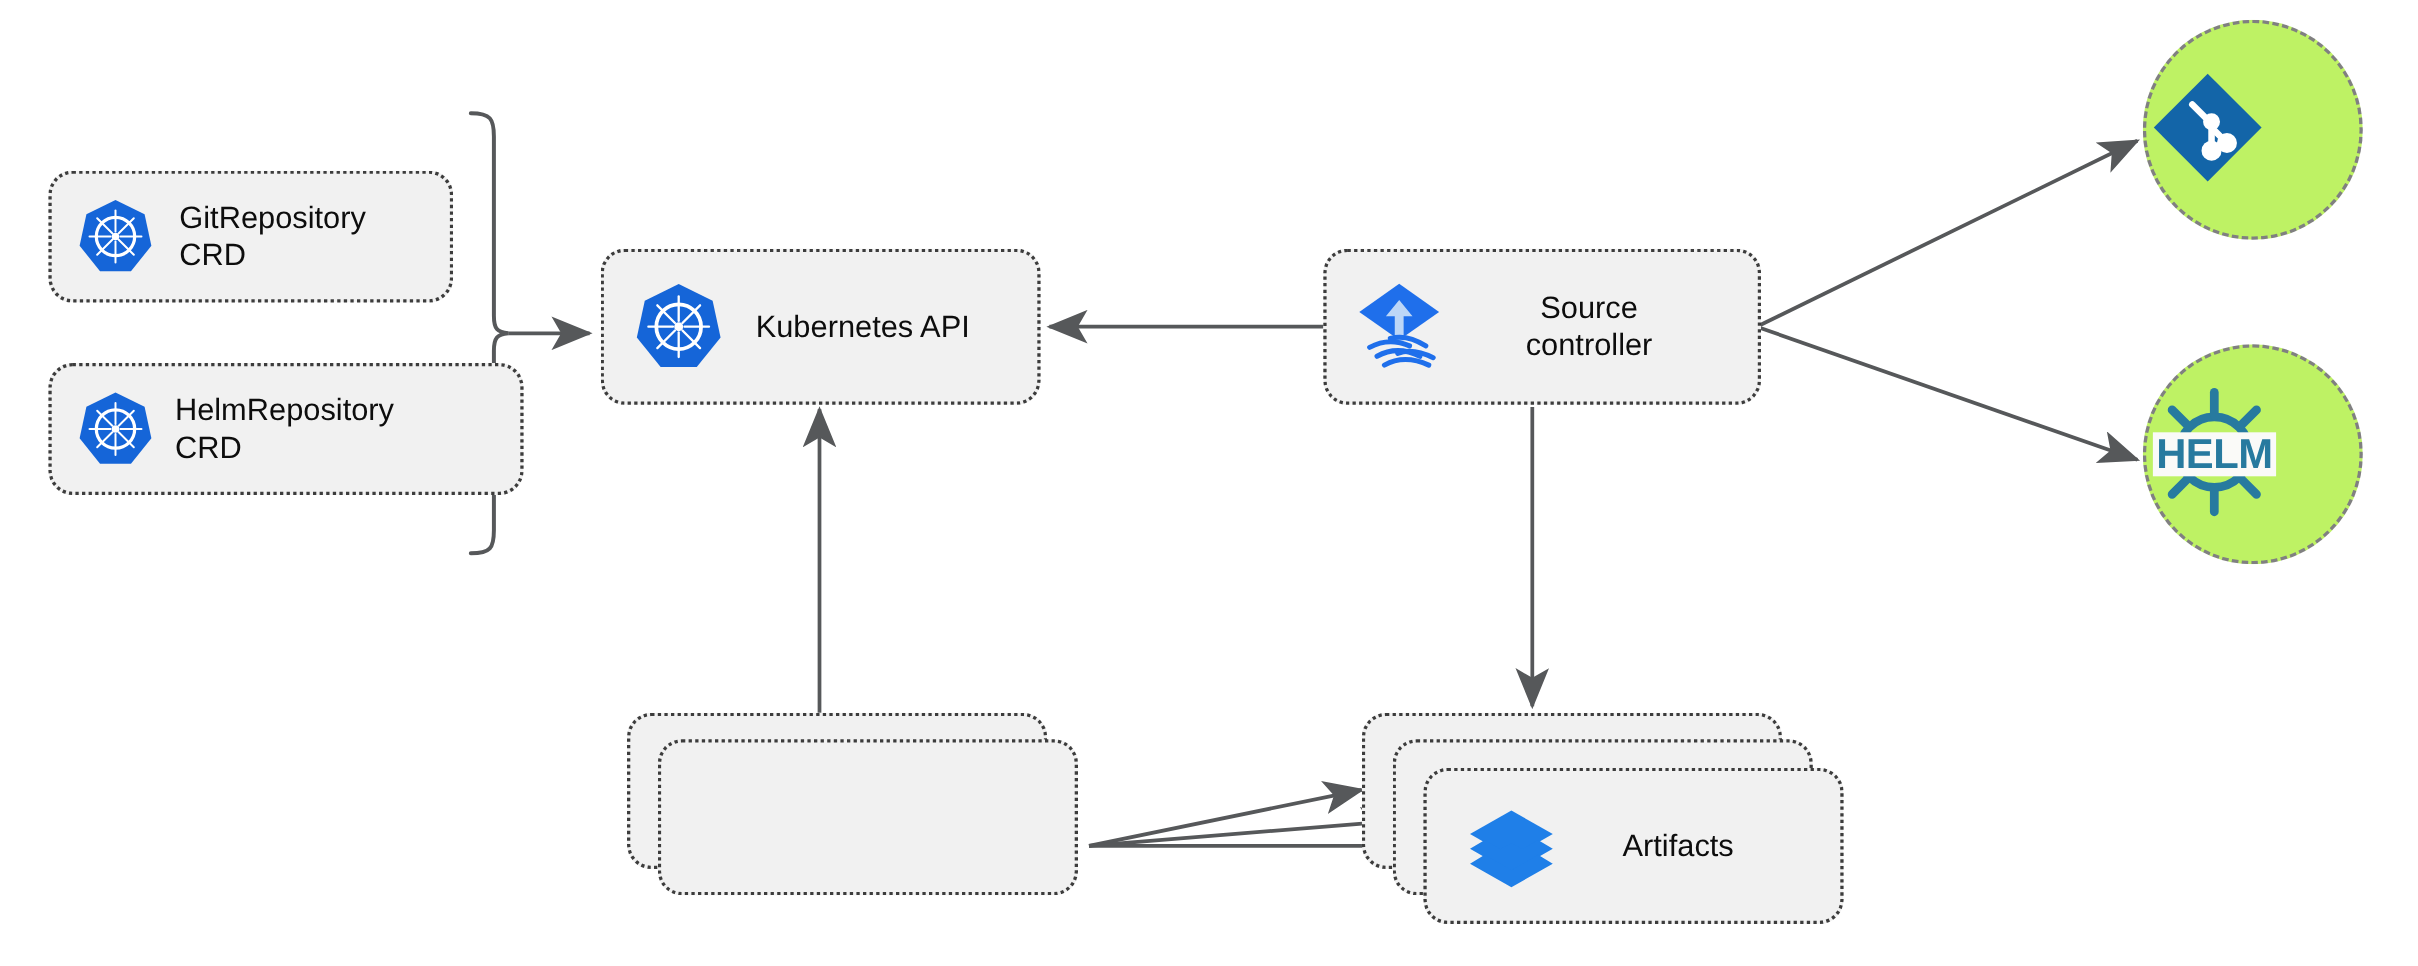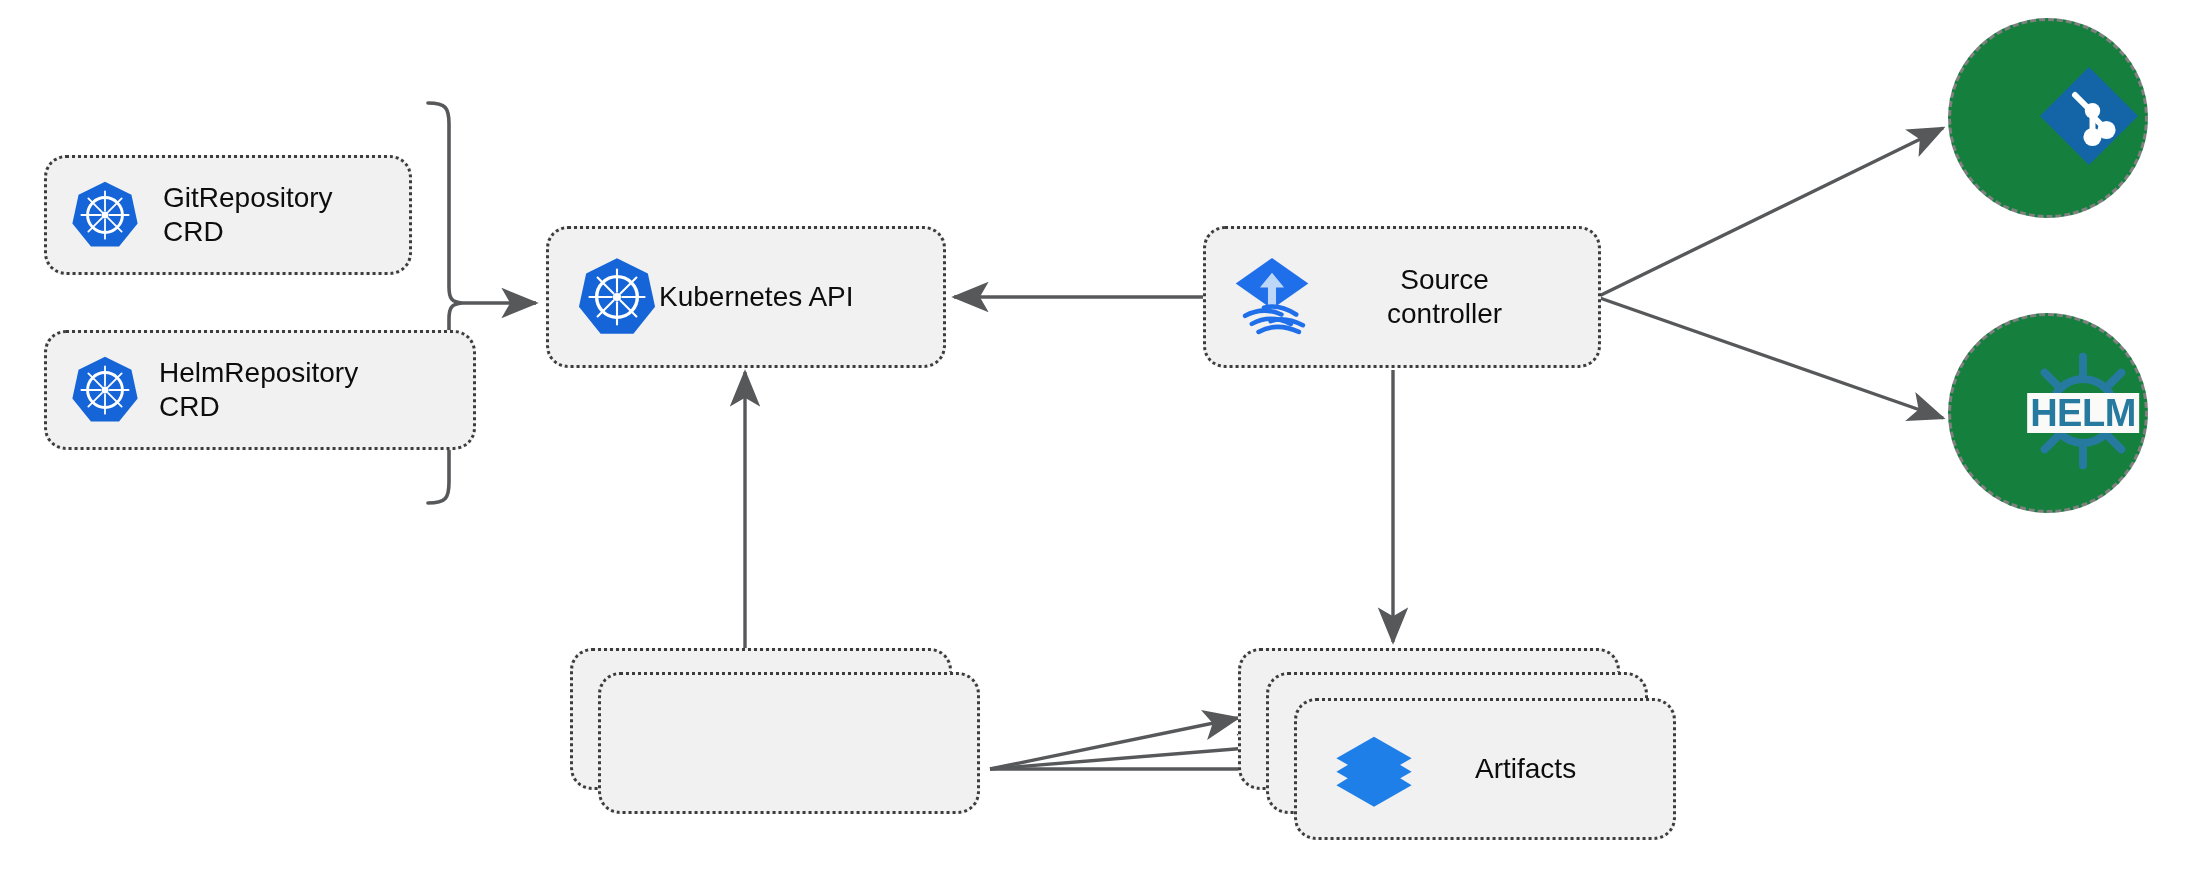--- a/index.html
+++ b/index.html
@@ -46,24 +46,24 @@
     align-items: center;
     justify-content: center;
   }
 
   
   .circle-node {
     position: absolute;
     box-sizing: border-box;
     border: 3px dashed #808080;
     border-radius: 50%;
-    background: #15803d;
+    background: #bef264;
     display: flex;
     align-items: center;
-    justify-content: flex-end;
+    justify-content: flex-start;
   }
 
   
   #wires {
     position: absolute;
     left: 0;
     top: 0;
     width: 2198px;
     height: 878px;
     pointer-events: none;
@@ -175,21 +175,21 @@
           <line x1="34.6" y1="34.6" x2="46.8" y2="46.8"></line>
           <line x1="46.8" y1="17.2" x2="34.6" y2="29.4"></line>
           <line x1="29.4" y1="34.6" x2="17.2" y2="46.8"></line>
         </g>
       </svg>
     </span>
     <span class="label">HelmRepository
 CRD</span>
   </div>
 
-  <div class="node" style="left:546px; top:226px; width:400px; height:142px; padding-left:26px; ">
+  <div class="node" style="left:546px; top:226px; width:400px; height:142px; padding-left:26px; gap:28px;">
     <span class="icon-slot">
       <svg width="84" height="84" viewBox="0 0 64 64" xmlns="http://www.w3.org/2000/svg">
         <path d="M32 2.5 L55.5 14 L61 39.5 L44.5 60 L19.5 60 L3 39.5 L8.5 14 Z" fill="#1565d8"></path>
         <g fill="#ffffff" stroke="#ffffff" stroke-width="1.6" stroke-linecap="round">
           <circle cx="32" cy="32" r="3.1" stroke="none"></circle>
           <circle cx="32" cy="32" r="15.5" fill="none" stroke-width="2.6"></circle>
           <line x1="32" y1="11" x2="32" y2="28"></line>
           <line x1="32" y1="36" x2="32" y2="53"></line>
           <line x1="11" y1="32" x2="28" y2="32"></line>
           <line x1="36" y1="32" x2="53" y2="32"></line>

